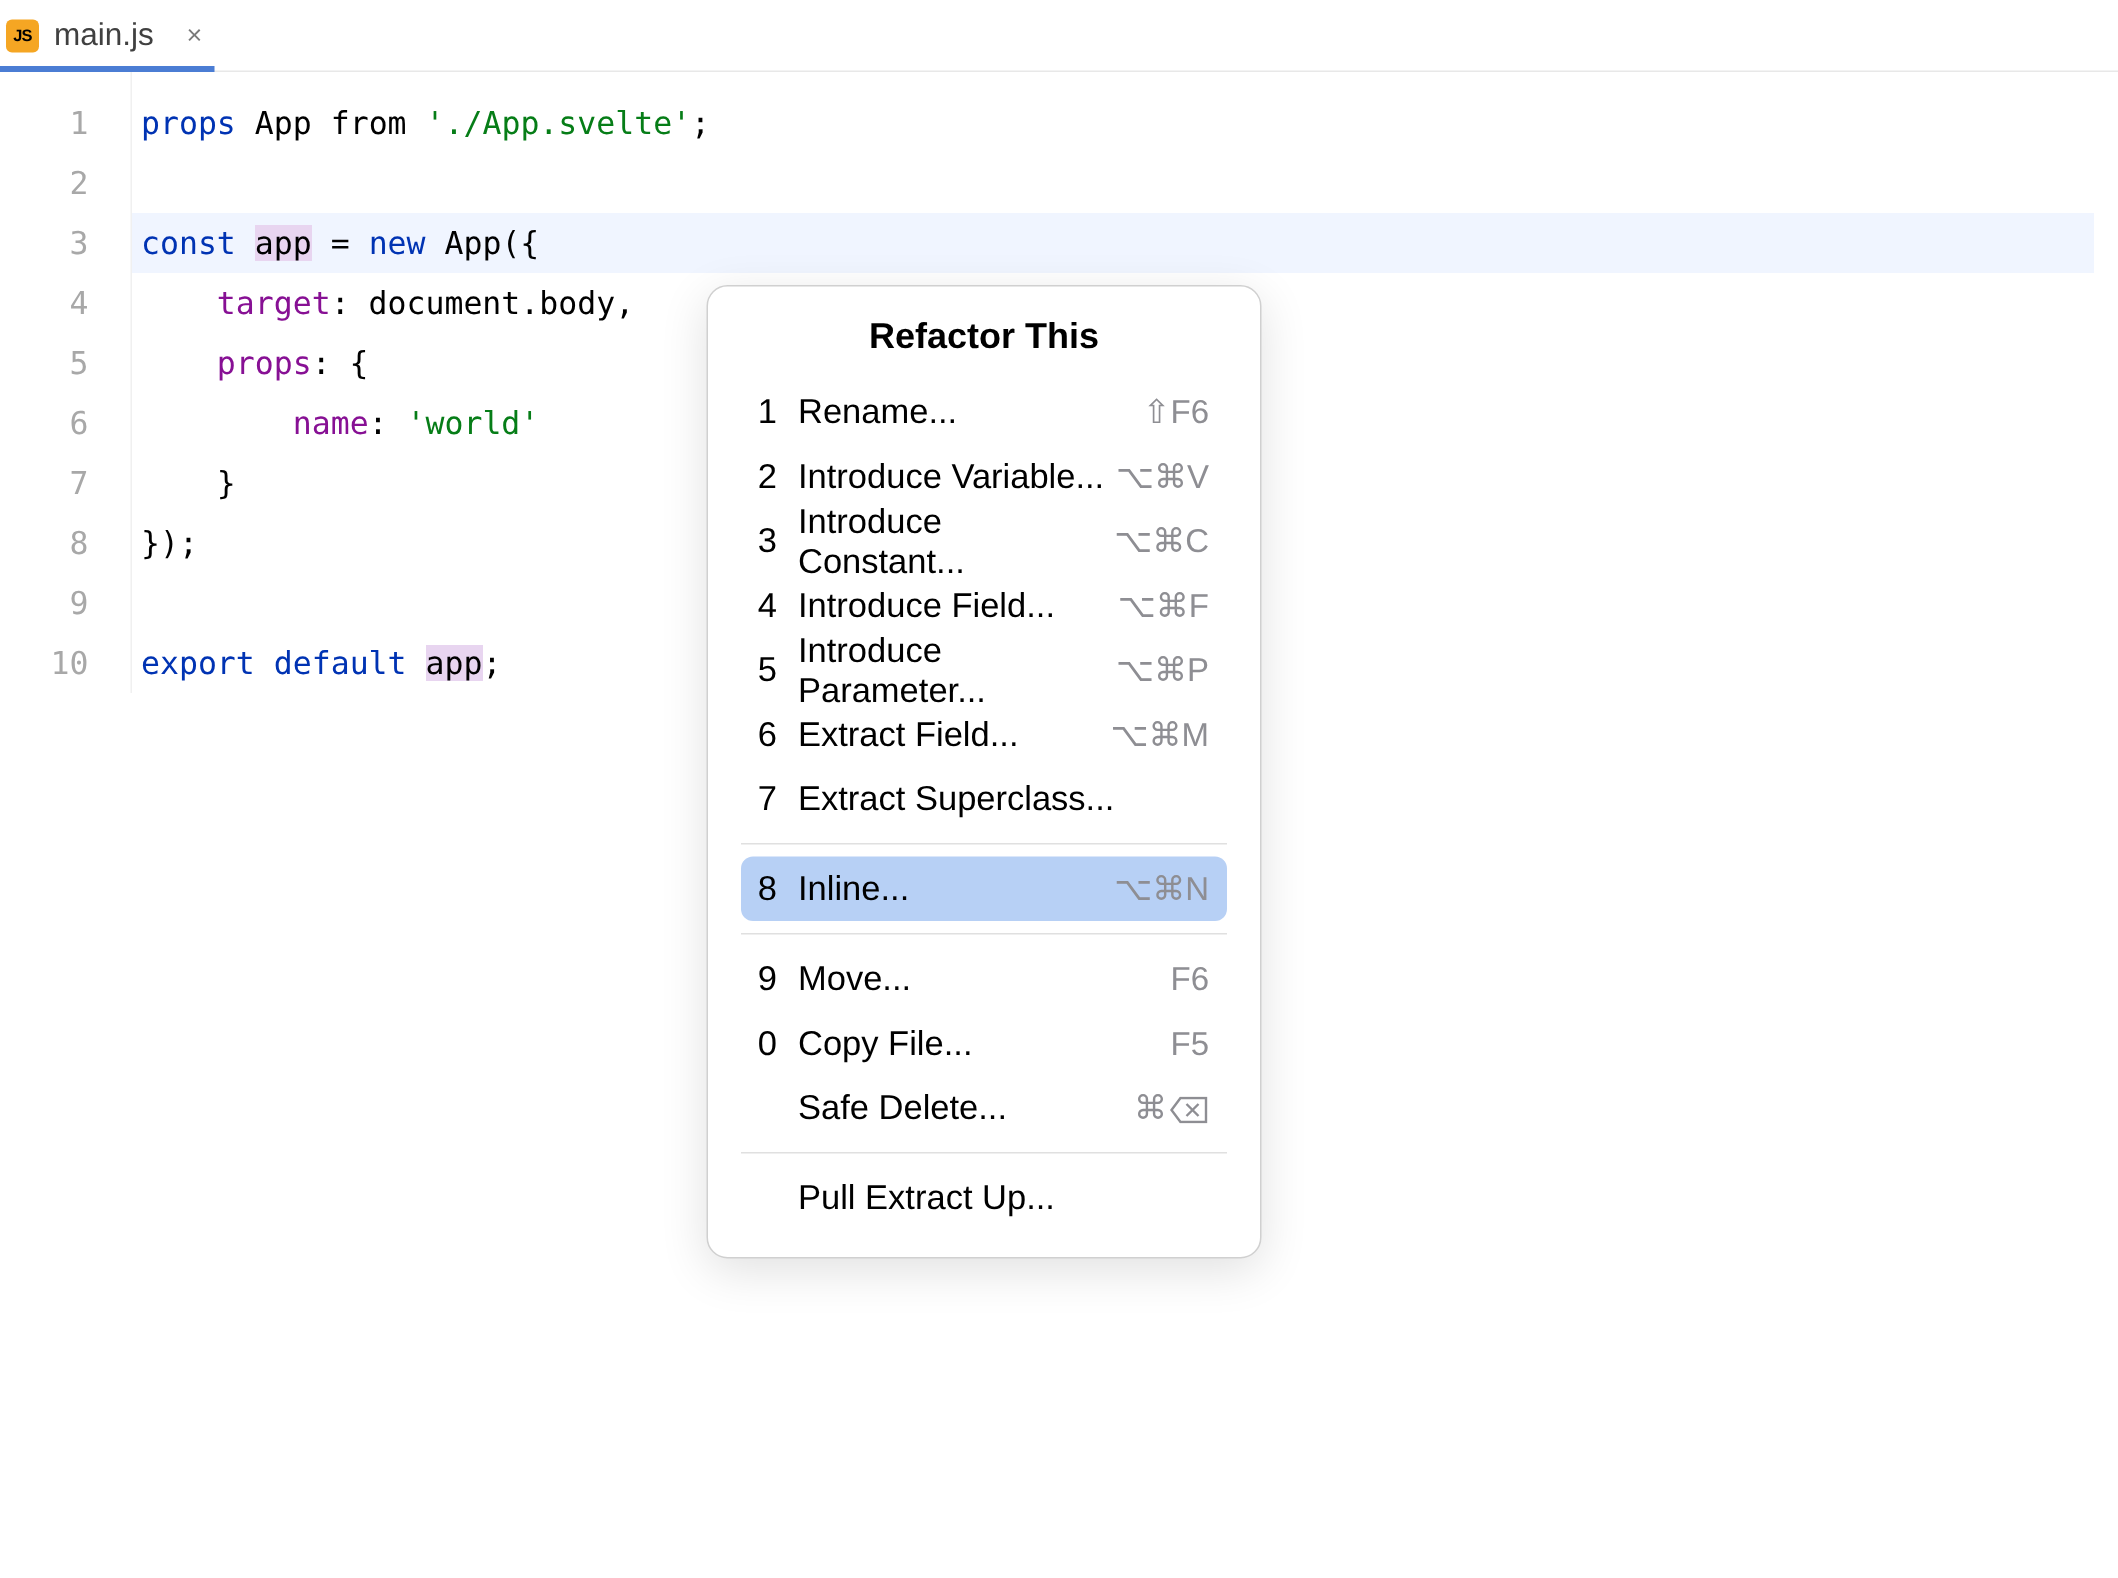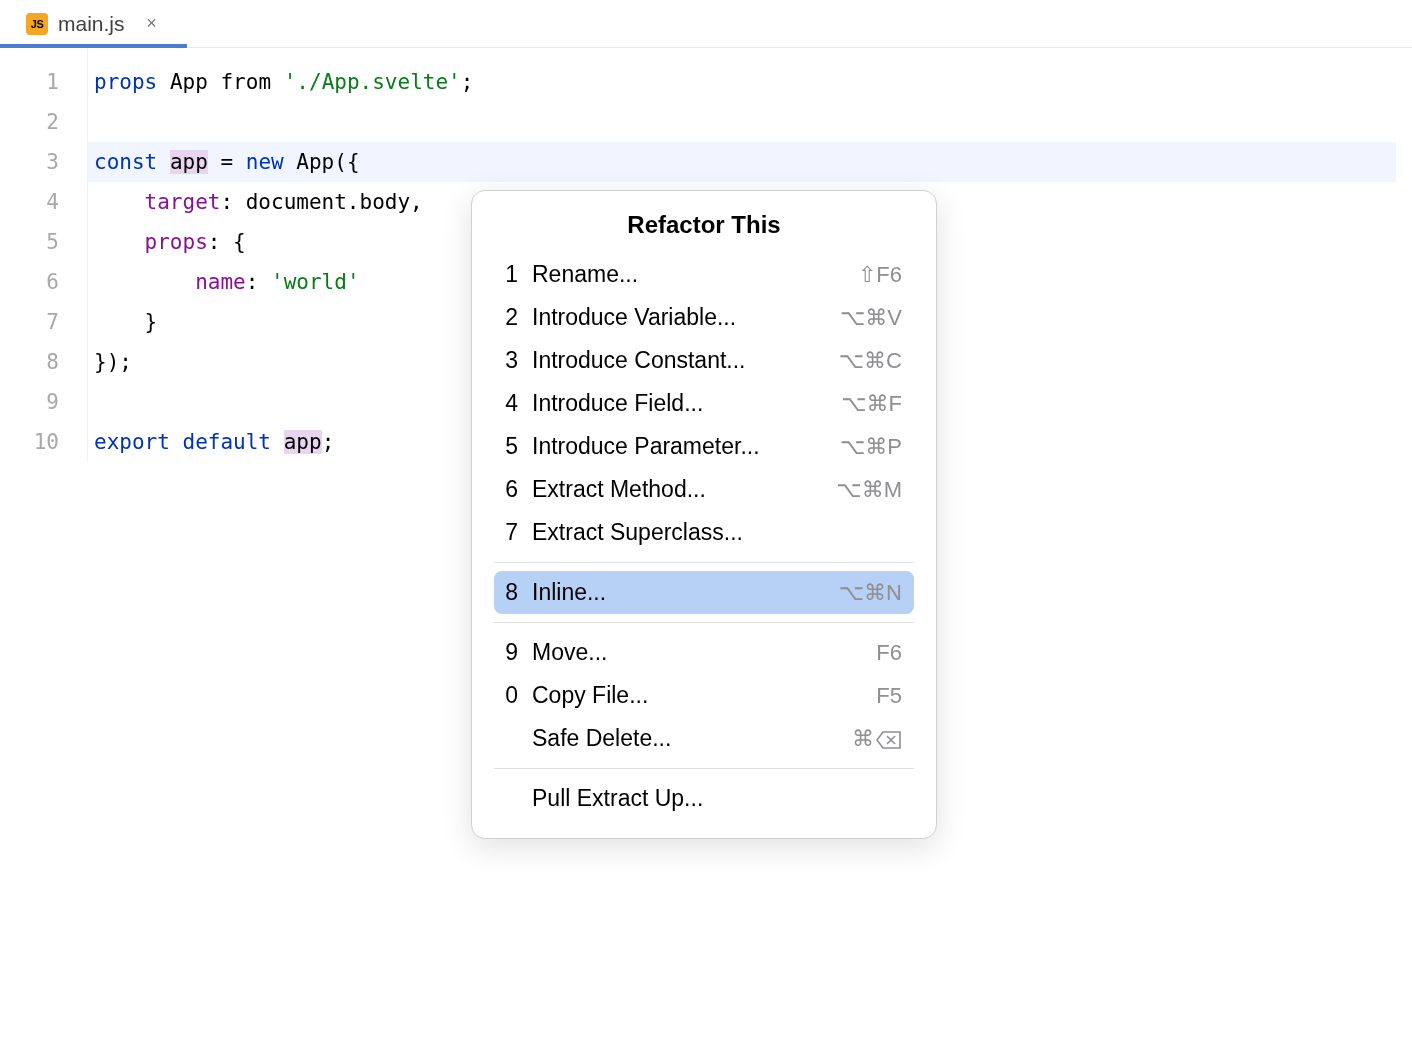--- a/index.html
+++ b/index.html
@@ -19,21 +19,21 @@
       display: flex;
       align-items: center;
       height: 48px;
       border-bottom: 1px solid #e8e8e8;
       background: #ffffff;
     }
     .tab {
       display: flex;
       align-items: center;
       gap: 10px;
-      padding: 0 26px;
+      padding: 0 4px;
       height: 100%;
       position: relative;
     }
     .tab.active::after {
       content: "";
       position: absolute;
       bottom: -1px;
       left: 0;
       right: 0;
       height: 4px;
@@ -114,21 +114,21 @@
     .string { color: #067d17; }
     .prop { color: #871094; }
     .ident { color: #000; }
     .punc { color: #000; }
     .var-highlight { background: #e8d5f0; }
     
     .popup {
       position: absolute;
       left: 471px;
       top: 190px;
-      width: 466px;
+      width: 370px;
       background: #ffffff;
       border: 1px solid #d0d0d0;
       border-radius: 14px;
       box-shadow: 0 8px 32px rgba(0,0,0,0.12);
       overflow: hidden;
     }
     .popup-title {
       font-size: 24px;
       font-weight: 600;
       color: #000;
@@ -247,21 +247,21 @@
         <span class="popup-item-label">Introduce Field...</span>
         <span class="popup-item-shortcut">⌥⌘F</span>
       </div>
       <div class="popup-item">
         <span class="popup-item-num">5</span>
         <span class="popup-item-label">Introduce Parameter...</span>
         <span class="popup-item-shortcut">⌥⌘P</span>
       </div>
       <div class="popup-item">
         <span class="popup-item-num">6</span>
-        <span class="popup-item-label">Extract Method...</span>
+        <span class="popup-item-label">Extract Field...</span>
         <span class="popup-item-shortcut">⌥⌘M</span>
       </div>
       <div class="popup-item">
         <span class="popup-item-num">7</span>
         <span class="popup-item-label">Extract Superclass...</span>
         <span class="popup-item-shortcut"></span>
       </div>
       <div class="popup-divider"></div>
       <div class="popup-item selected">
         <span class="popup-item-num">8</span>

